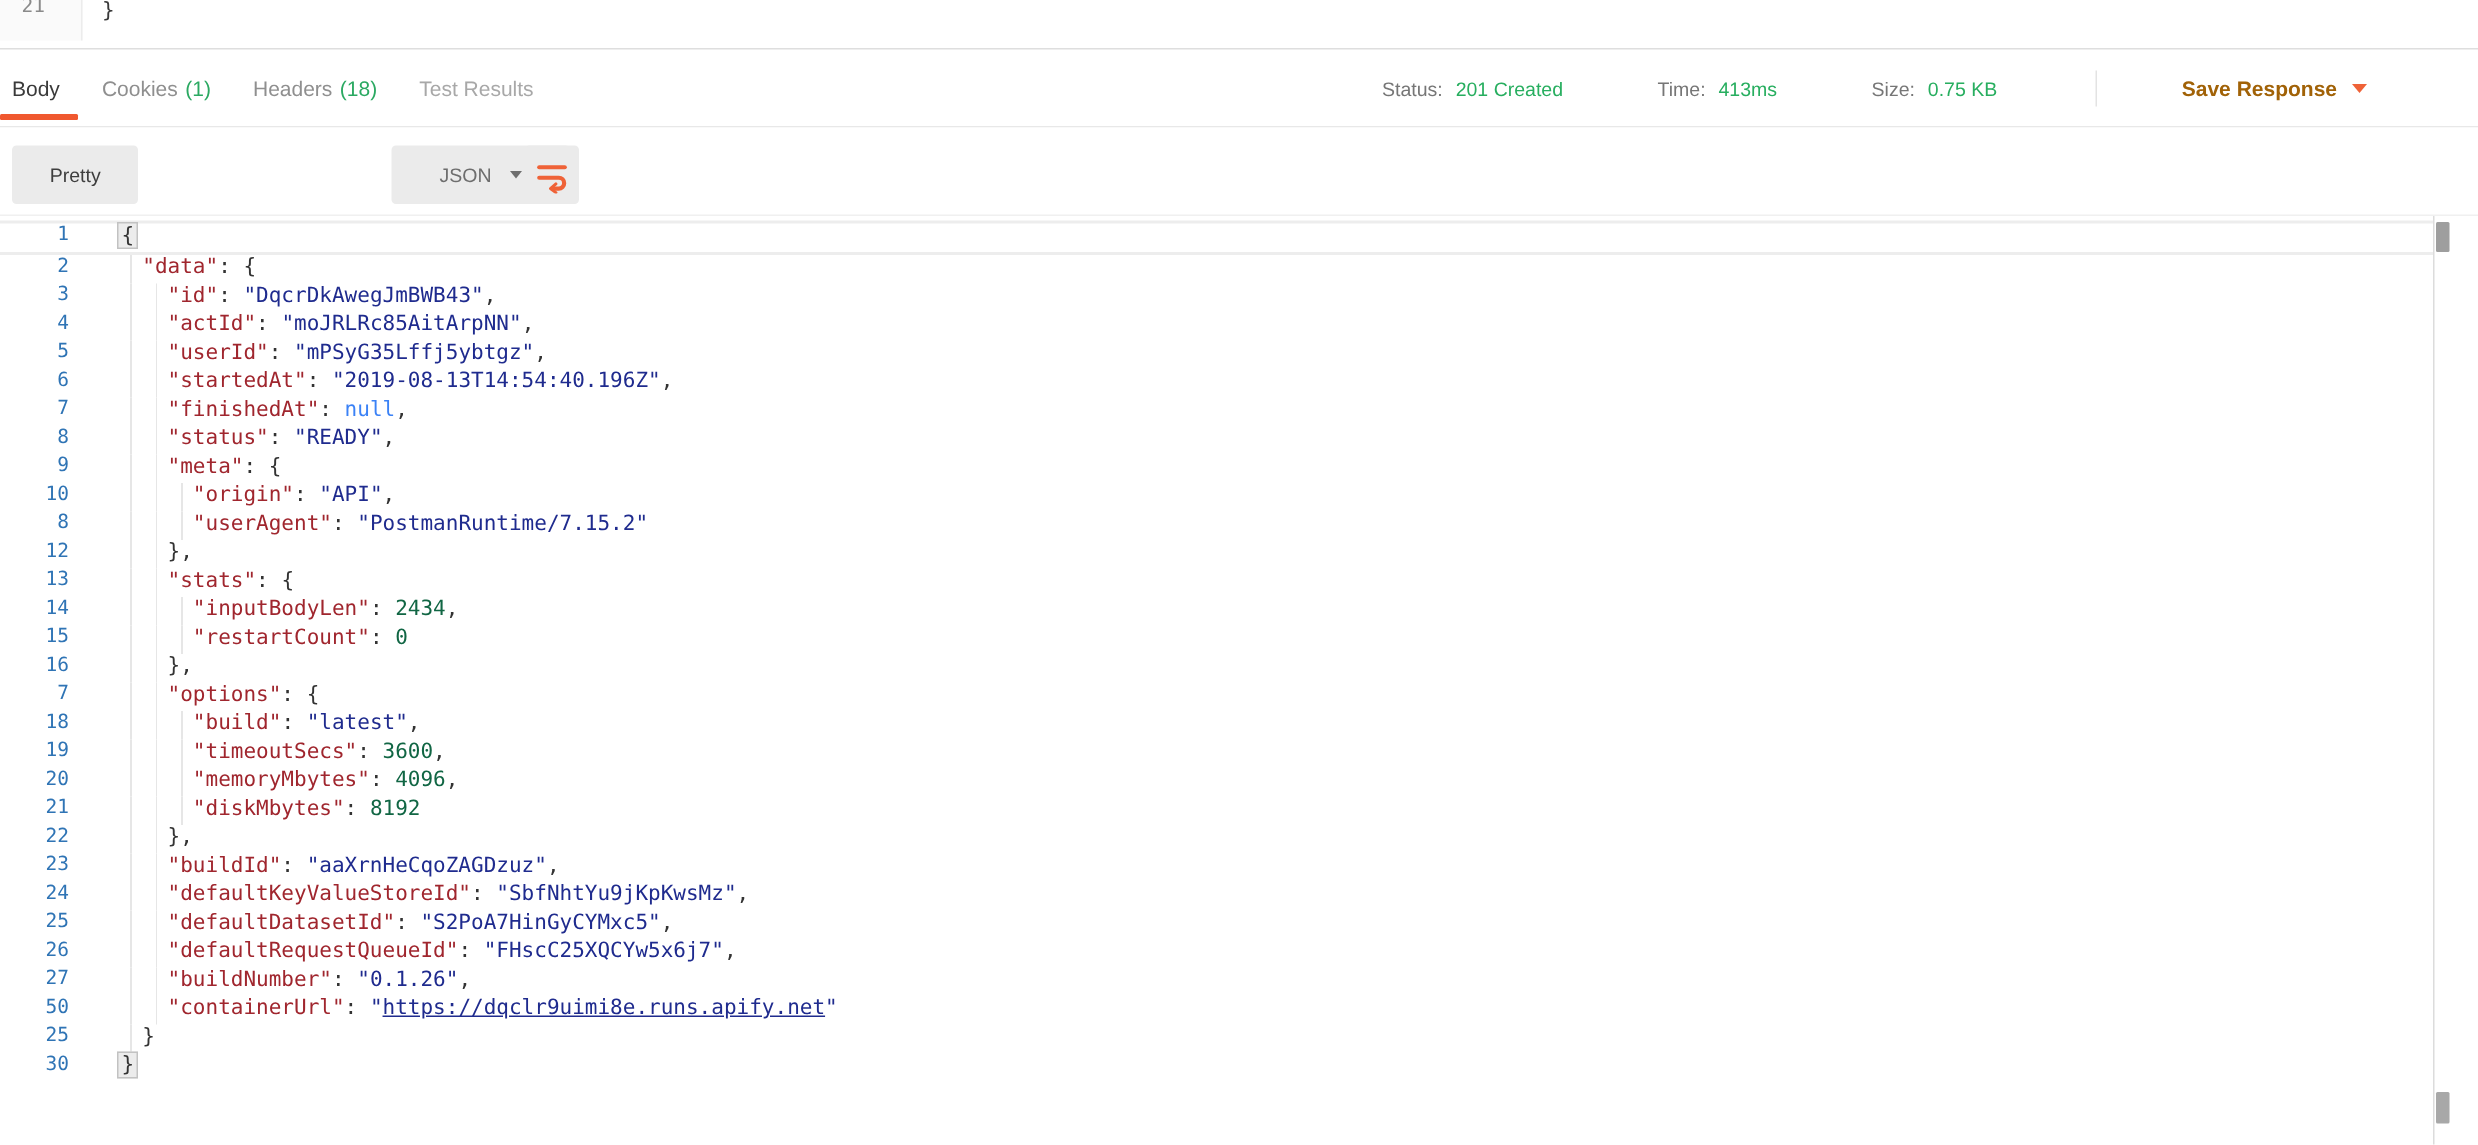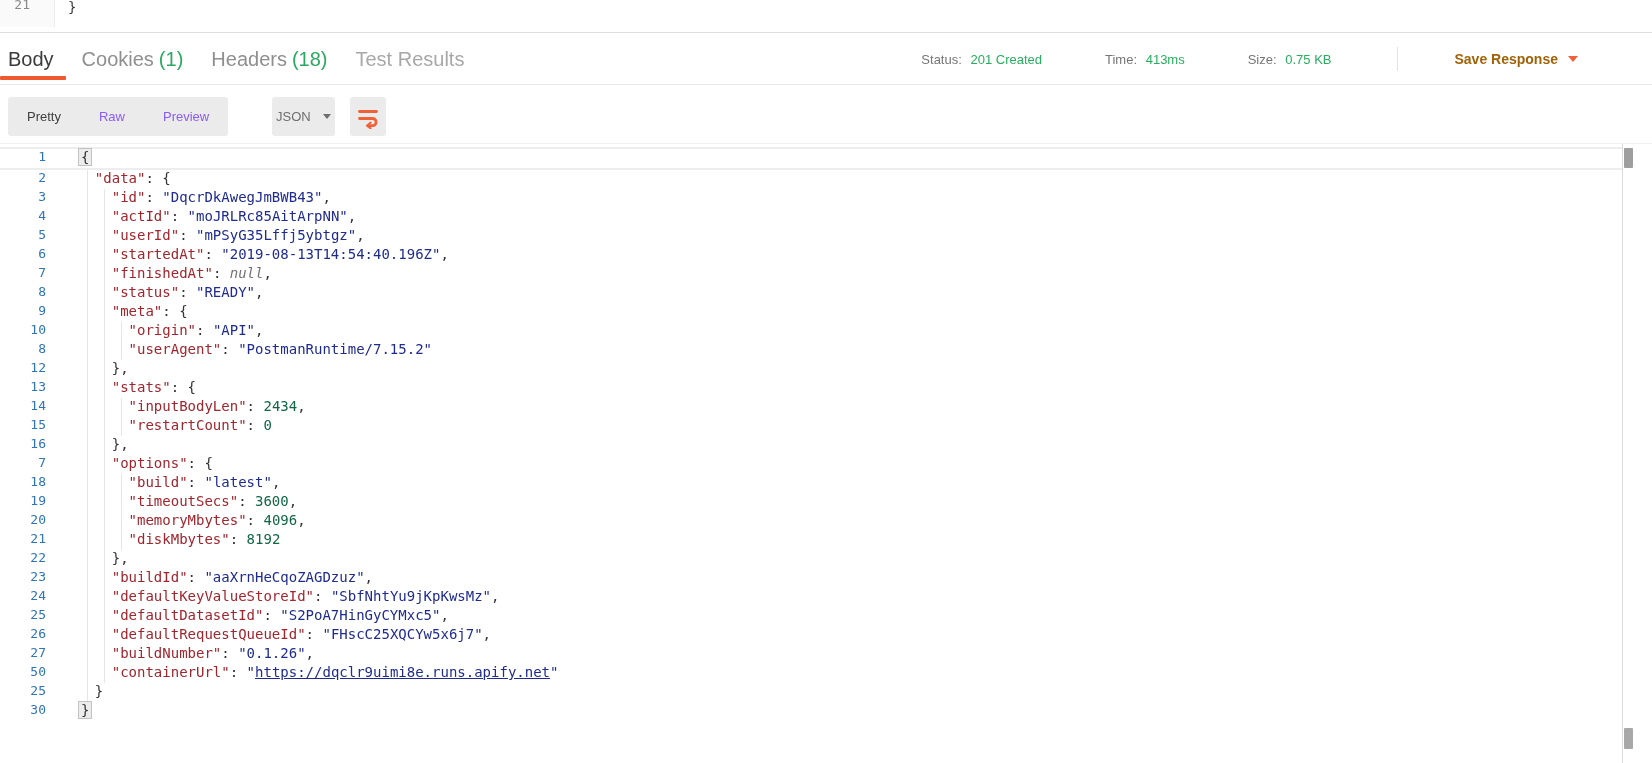--- a/index.html
+++ b/index.html
@@ -13,21 +13,21 @@
   .req-gutter { width:55px; height:33px; background:#fafafa; border-right:1px solid #ececec;
     color:#8a8a8a; font:13px "DejaVu Sans Mono", monospace; text-align:right;
     padding-right:24px; line-height:22px; margin-top:-6px; }
   .req-code { color:#3a3a3a; font:14px "DejaVu Sans Mono", monospace;
     padding-left:13px; line-height:22px; margin-top:-4px; }
 
   
   .tabbar { position:absolute; left:0; top:34px; width:1652px; height:51px;
     border-bottom:1px solid #e8e8e8; background:#fff; }
   .tabs { position:absolute; left:8px; top:0; height:50px; display:flex; align-items:center; }
-  .tab { position:relative; height:50px; line-height:50px; font-size:20px; color:#8f8f8f;
+  .tab { position:relative; height:50px; line-height:50px; font-size:14px; color:#8f8f8f;
     margin-right:28px; cursor:pointer; white-space:nowrap; }
   .tab .count { color:#2BA962; margin-left:5px; }
   .tab.active { color:#3a3a3a; }
   .tab.active::after { content:""; position:absolute; left:-8px; right:-12px; bottom:4px;
     height:4px; background:#F0582F; border-radius:1px; }
   .tab.dim { color:#a8a8a8; }
 
   .resp-meta { position:absolute; right:74px; top:0; height:50px;
     display:flex; align-items:center; font-size:13px;gap:41px; }
   .mgroup { margin-left:22px; white-space:nowrap; }
@@ -36,24 +36,24 @@
   .meta-sep { width:1px; height:24px; background:#e3e3e3; margin:0 16px 0 24px; }
   .save-btn { display:flex; align-items:center; color:#a16207; font-weight:bold;
     font-size:14px; cursor:pointer; white-space:nowrap; }
   .save-caret { width:0; height:0; border-left:5px solid transparent;
     border-right:5px solid transparent; border-top:6px solid #EF6237; margin-left:10px; }
 
   
   .toolbar { position:absolute; left:0; top:85px; width:1652px; height:58px; background:#fff; }
   .seg { position:absolute; top:12px; height:39px; background:#ebebeb; border-radius:3px;
     display:flex; align-items:center; }
-  .seg-views { left:8px; }
+  .seg-views { left:8px;flex-direction:column; }
   .view-btn { padding:0 19px; font-size:13px; color:#8b5cf6; line-height:39px; cursor:pointer; }
   .view-btn.active { color:#3e3e3e; }
-  .seg-lang { left:272px; padding:0 4px; cursor:pointer; }
+  .seg-lang { left:261px; padding:0 32px; cursor:pointer; }
   .lang-label { font-size:13px; color:#6e6e6e; margin-right:12px; }
   .lang-caret { width:0; height:0; border-left:4.5px solid transparent;
     border-right:4.5px solid transparent; border-top:5.5px solid #6e6e6e; }
   .seg-wrap { left:350px; width:36px; justify-content:center; cursor:pointer; }
   .tool-icons { position:absolute; top:0; left:0; width:100%; height:58px; }
   .copy-icon { position:absolute; left:1573px; top:106px; cursor:pointer; }
   .search-icon { position:absolute; left:1602px; top:104px; cursor:pointer; }
 
   
   .code-area { position:absolute; left:0; top:143px; width:1652px; height:620px;
@@ -61,21 +61,21 @@
   .code-row { display:flex; height:19px; line-height:19px;
     font:14px "DejaVu Sans Mono", monospace; width:1622px; }
   .code-row.first { height:23px; border-top:2px solid #ededed; border-bottom:2px solid #ededed; }
   .ln { flex:none; width:46px; text-align:right; color:#2F74B5; font-size:13px; }
   .lc { flex:1; padding-left:32px; white-space:pre; color:#333; }
   .iu { display:inline-block; width:16.86px; height:19px; vertical-align:top;
     background:linear-gradient(90deg, transparent 9px, #e6e6e6 9px, #e6e6e6 10px, transparent 10px); }
   .t-k { color:#A0262E; }
   .t-s { color:#1F2B8E; }
   .t-n { color:#116644; }
-  .t-a { color:#737373;font-style:italic; }
+  .t-a { color:#3b82f6; }
   .t-p { color:#333333; }
   .t-l { color:#1F2B8E; text-decoration:underline; cursor:pointer; }
   .t-b { background:#ececec; border:1px solid #c2c2c2; padding:0 2px; }
 
   
   .vtrack { position:absolute; left:1622px; top:0; width:1px; height:620px; background:#dcdcdc; }
   .vthumb { position:absolute; width:9px; border-radius:1px; }
   .vthumb.top { left:1624px; top:4px; height:20px; background:#9e9e9e; }
   .vthumb.bottom { left:1624px; top:584px; height:21px; background:#a8a8a8; }
 </style>

